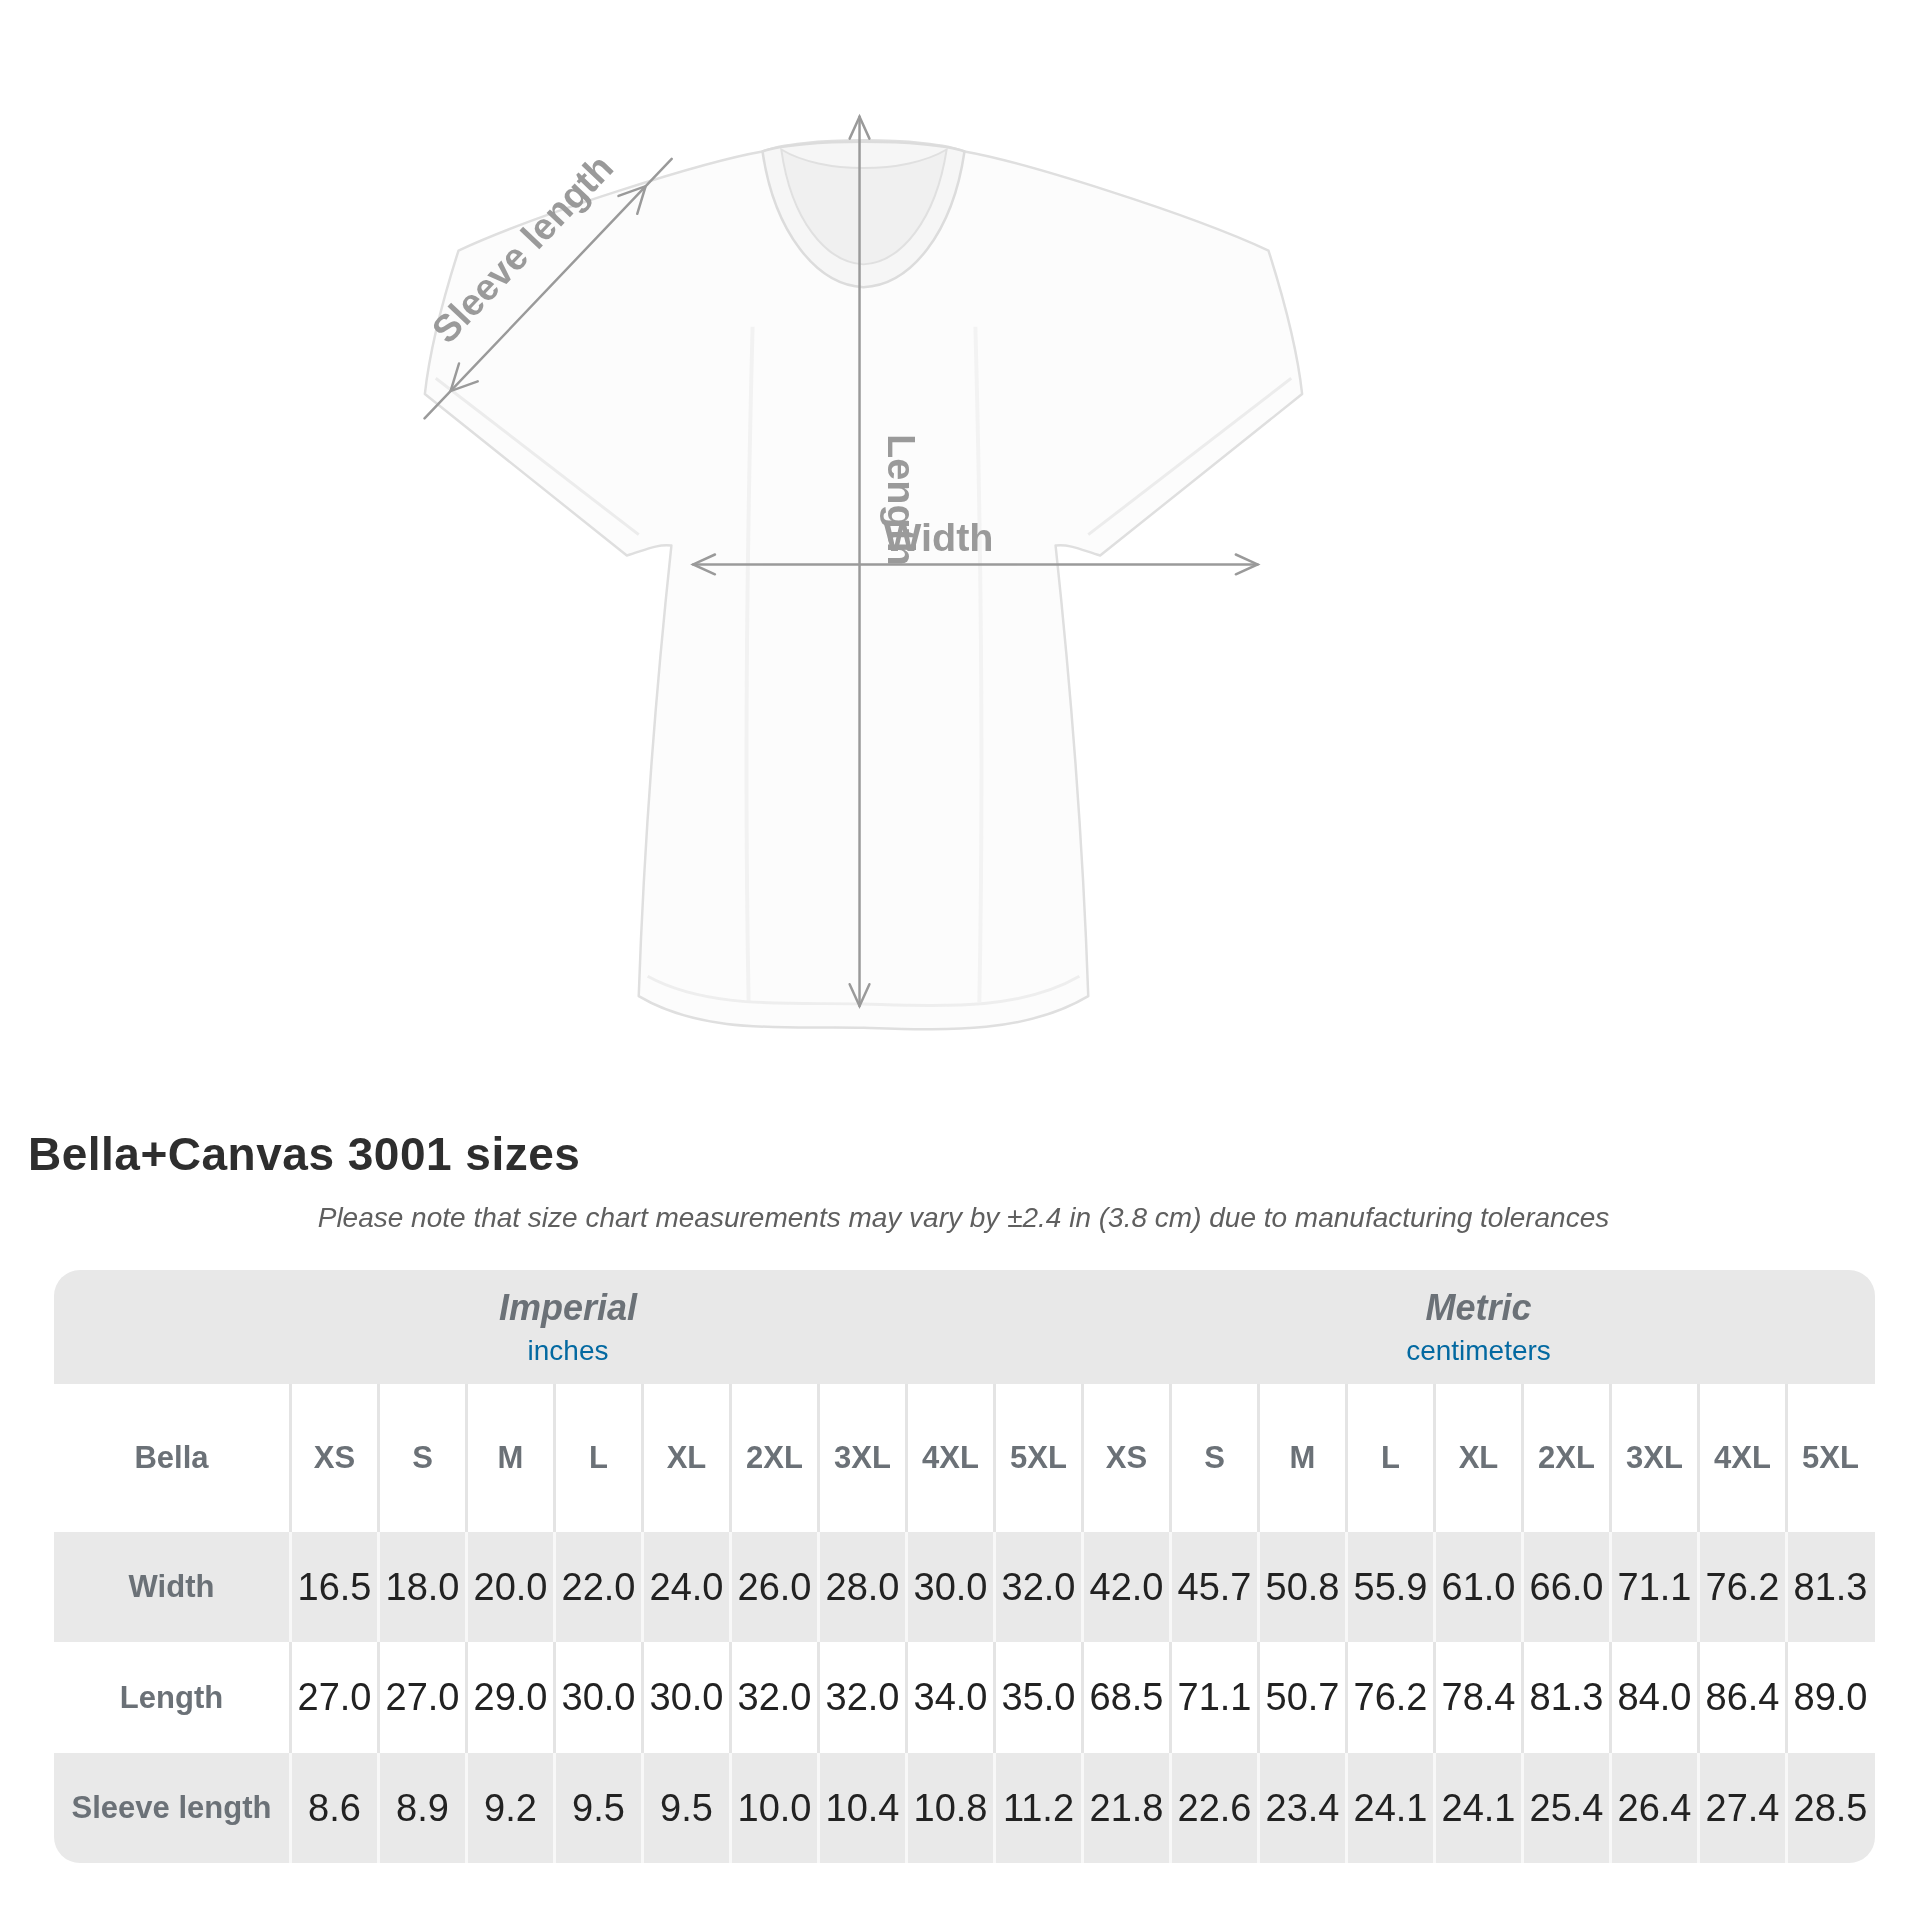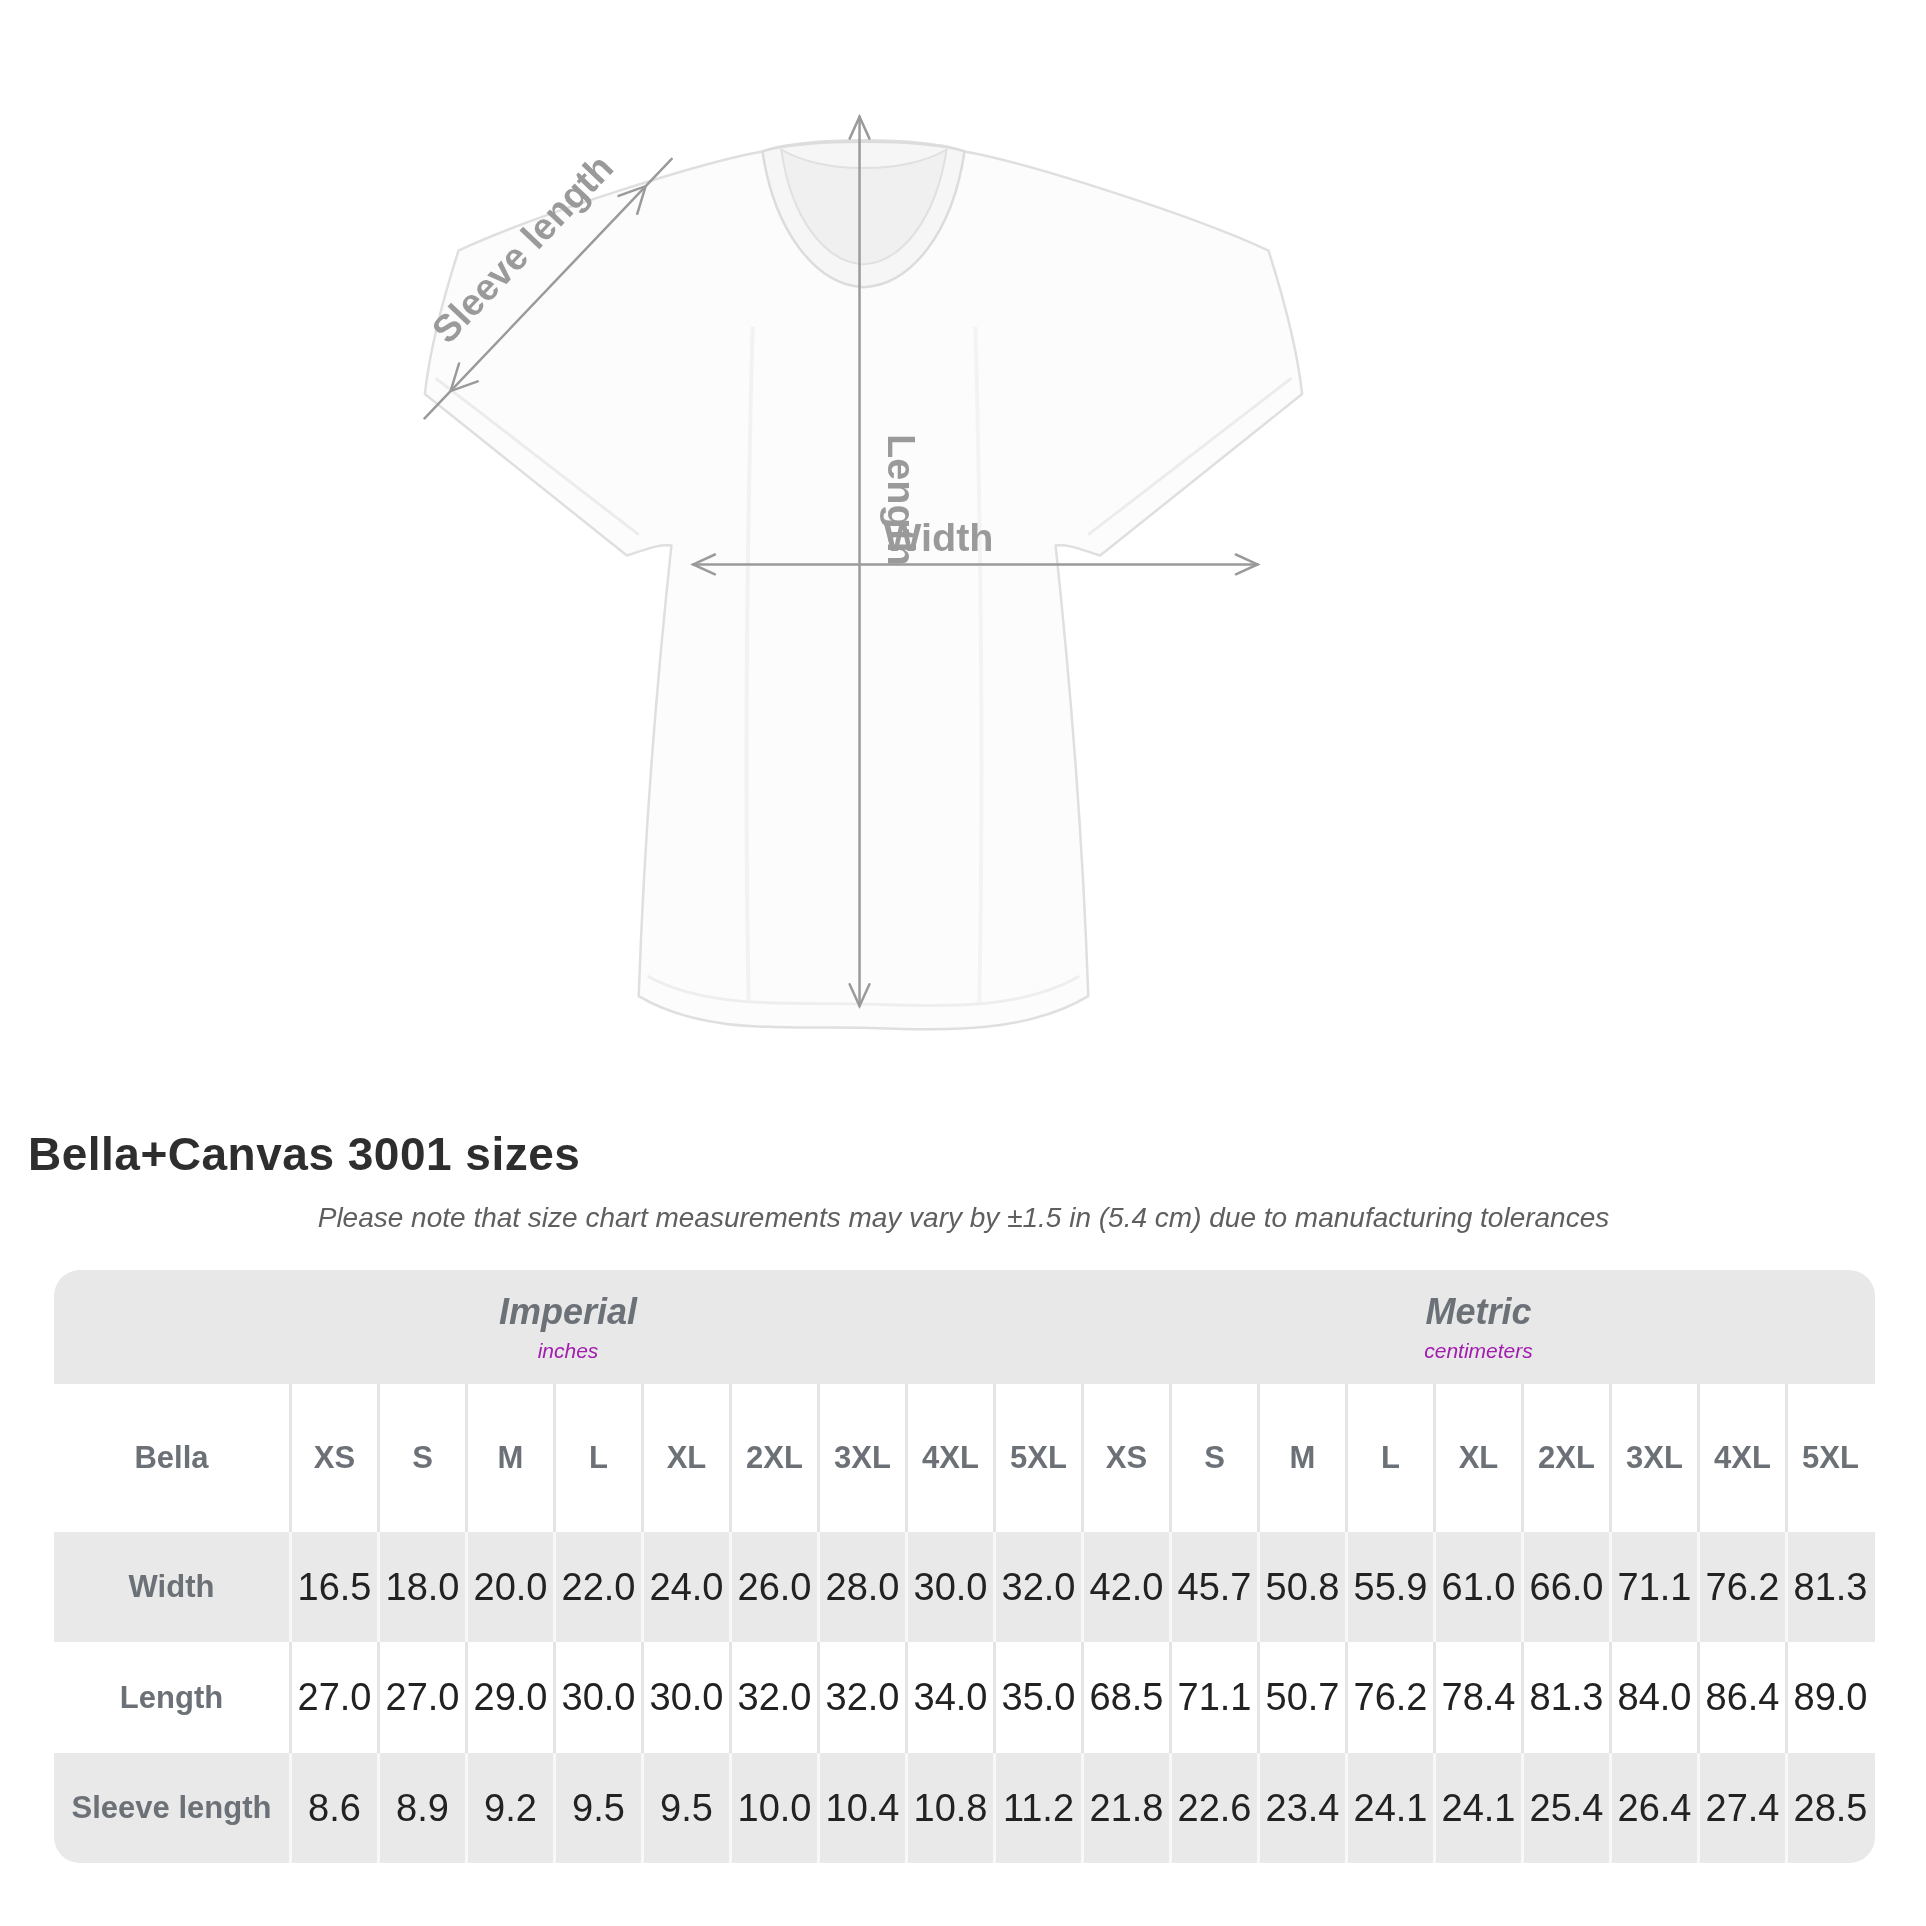--- a/index.html
+++ b/index.html
@@ -11,21 +11,21 @@
   .page-title{position:absolute;left:0;top:1127px;width:1927px;
               font-size:46px;font-weight:bold;color:#2e2e2e;letter-spacing:0.5px;padding-left:28px;}
   .page-subtitle{position:absolute;left:0;top:1202px;width:1927px;text-align:center;
               font-size:28px;font-style:italic;color:#5f5f5f;}
   
   .size-table{position:absolute;left:54px;top:1270px;width:1821px;}
   .unit-band{display:grid;grid-template-columns:1028px 793px;height:114px;
              background:#e8e8e8;border-radius:26px 26px 0 0;}
   .unit-half{display:flex;flex-direction:column;align-items:center;justify-content:center;gap:6px;}
   .unit-name{font-size:36px;font-weight:bold;font-style:italic;color:#6b7177;}
-  .unit-sub{font-size:21px;font-style:italic;color:#a21caf;}
+  .unit-sub{font-size:28px;color:#0369a1;}
   .trow{display:grid;grid-template-columns:235px repeat(18,88px);}
   .trow .cell{display:flex;align-items:center;justify-content:center;}
   .row-white{background:#ffffff;height:148px;}
   .row-white .cell + .cell{border-left:3px solid #e4e4e4;}
   .row-gray{background:#e9e9e9;height:110px;}
   .row-gray .cell + .cell{border-left:3px solid #f8f8f8;}
   .row-data.row-white{height:111px;}
   .row-last{border-radius:0 0 26px 26px;overflow:hidden;}
   .lbl{font-size:31px;font-weight:bold;color:#6b7177;}
   .num{font-size:38px;color:#222222;}
@@ -96,21 +96,21 @@
 
       <g fill="#9a9a9a" font-family="Liberation Sans, sans-serif" font-weight="bold">
         <text transform="translate(537,260) rotate(-46.5)" text-anchor="middle" font-size="38">Sleeve length</text>
         <text transform="translate(897,505) rotate(90)" text-anchor="middle" font-size="40">Length</text>
         <text x="948" y="556" text-anchor="middle" font-size="40">Width</text>
       </g>
     </svg>
   </div>
 
   <div class="page-title">Bella+Canvas 3001 sizes</div>
-  <div class="page-subtitle">Please note that size chart measurements may vary by ±1.5 in (5.4 cm) due to manufacturing tolerances</div>
+  <div class="page-subtitle">Please note that size chart measurements may vary by ±2.4 in (3.8 cm) due to manufacturing tolerances</div>
 
   <div class="size-table">
     <div class="unit-band">
       <div class="unit-half">
         <div class="unit-name">Imperial</div>
         <div class="unit-sub">inches</div>
       </div>
       <div class="unit-half">
         <div class="unit-name">Metric</div>
         <div class="unit-sub">centimeters</div>

